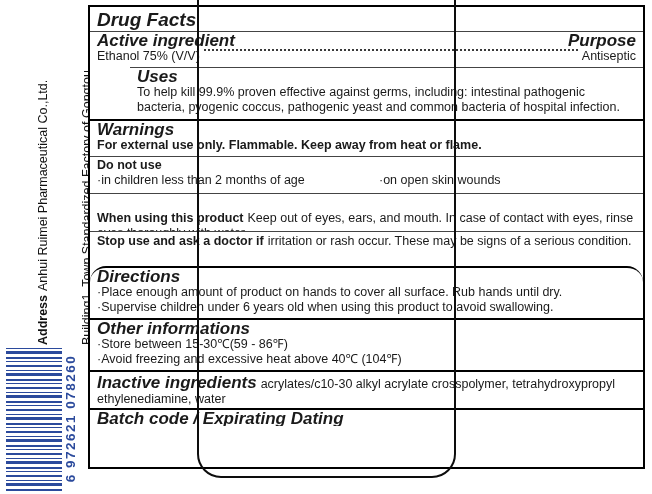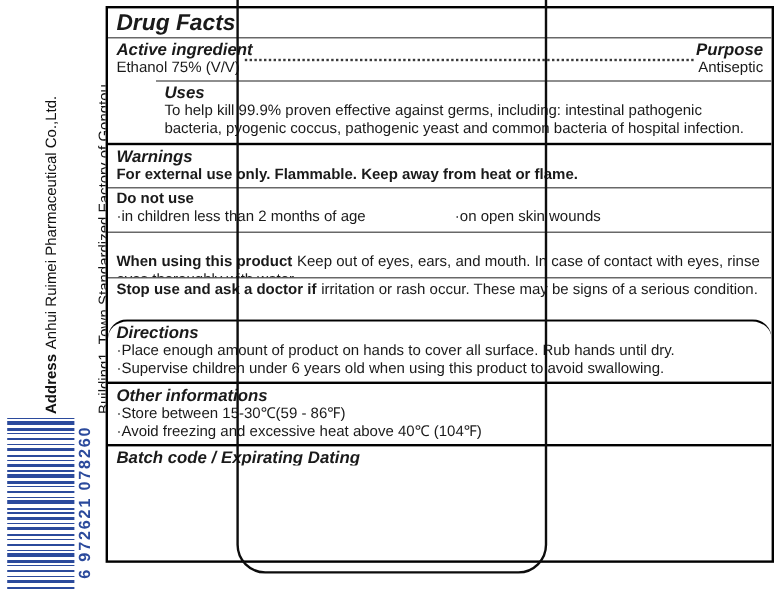--- a/index.html
+++ b/index.html
@@ -41,21 +41,21 @@
   }
 
   
   .facts {
     position:absolute; left:88px; top:5px; width:557px; height:464px;
     border:2.5px solid #000; background:#fff; overflow:hidden;
   }
   .row { padding:1px 7px 0 7px; overflow:hidden; }
   .tn { border-top:1px solid #444; }
   .tk { border-top:2.5px solid #000; }
-  .h-it { font-style:italic; font-weight:bold; font-size:14px; line-height:16px; }
+  .h-it { font-style:italic; font-weight:bold; font-size:17px; line-height:16px; }
   .bold { font-weight:bold; }
   .lead { font-weight:bold; margin-right:4px; }
   .flex { display:flex; }
   .sb { justify-content:space-between; }
   .r-title   { height:24px; padding-top:2px; }
   .r-title .ttl { font-style:italic; font-weight:bold; font-size:19px; line-height:21px; }
   .r-active  { height:36px; }
   .r-uses    { height:52px;margin-left:40px; }
   .r-warn    { height:37px; }
   .r-dnu     { height:37px; }
@@ -147,20 +147,23 @@
     <div>·Place enough amount of product on hands to cover all surface. Rub hands until dry.</div>
     <div>·Supervise children under 6 years old when using this product to avoid swallowing.</div>
   </div>
 
   <div class="row r-other tk">
     <div class="h-it">Other informations</div>
     <div>·Store between 15-30℃(59 - 86℉)</div>
     <div>·Avoid freezing and excessive heat above 40℃ (104℉)</div>
   </div>
 
+  <div class="row r-inact tk">
+    <span class="lead h-it">Inactive ingredients</span><span>acrylates/c10-30 alkyl acrylate crosspolymer, tetrahydroxypropyl ethylenediamine, water</span>
+  </div>
 
   <div class="row r-batch tk">
     <span class="h-it">Batch code / Expirating Dating</span>
   </div>
 
 </div>
 
 <div class="diecut"></div>
 
 </body></html>

